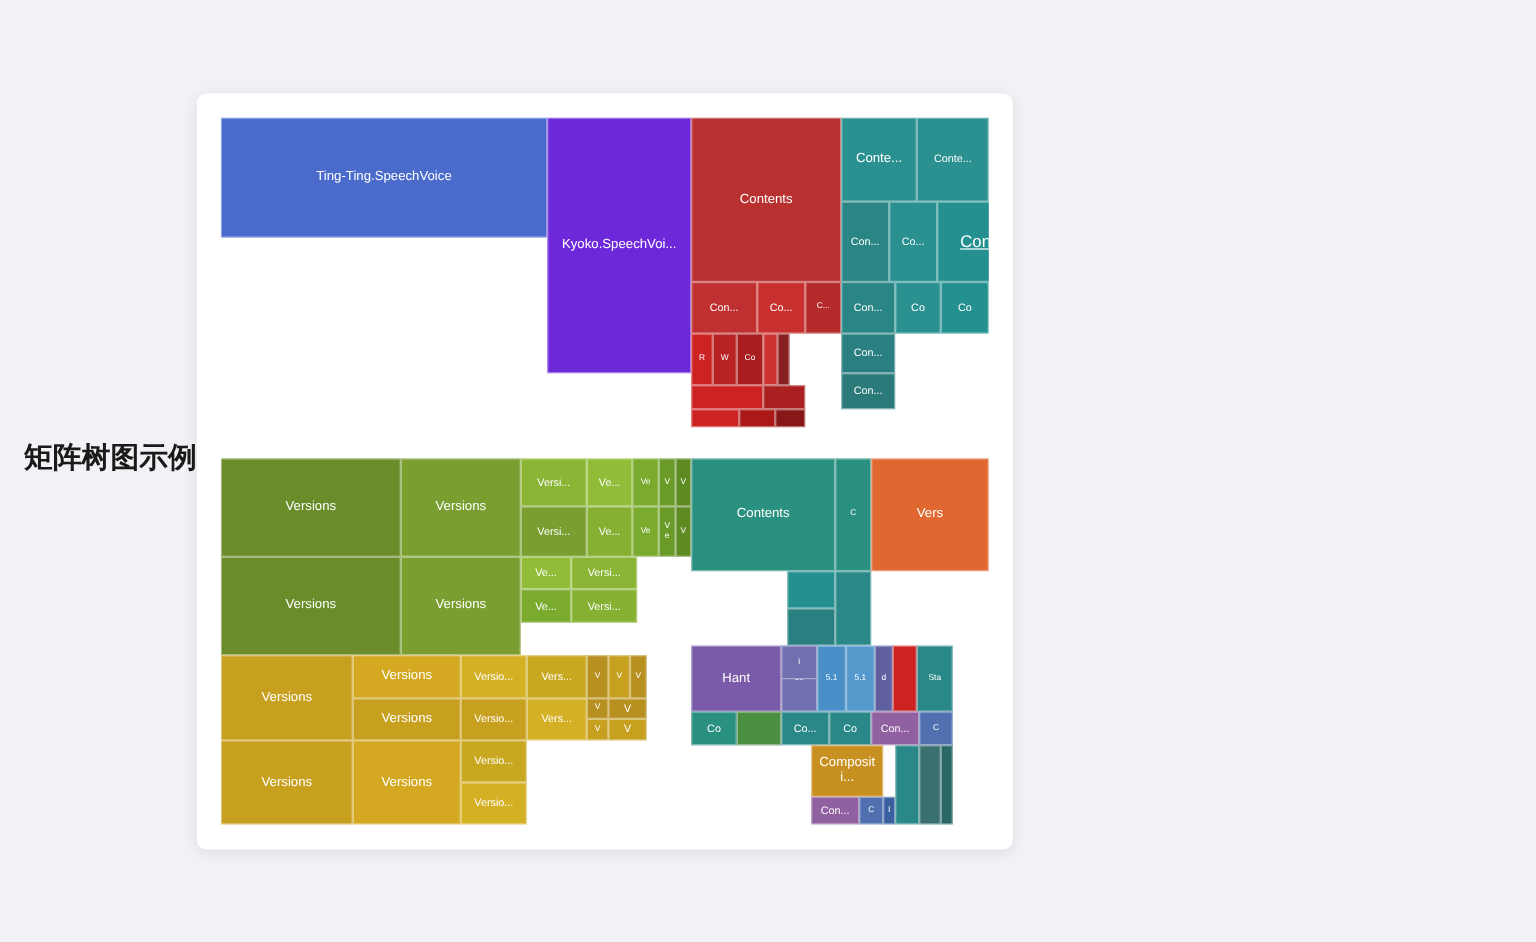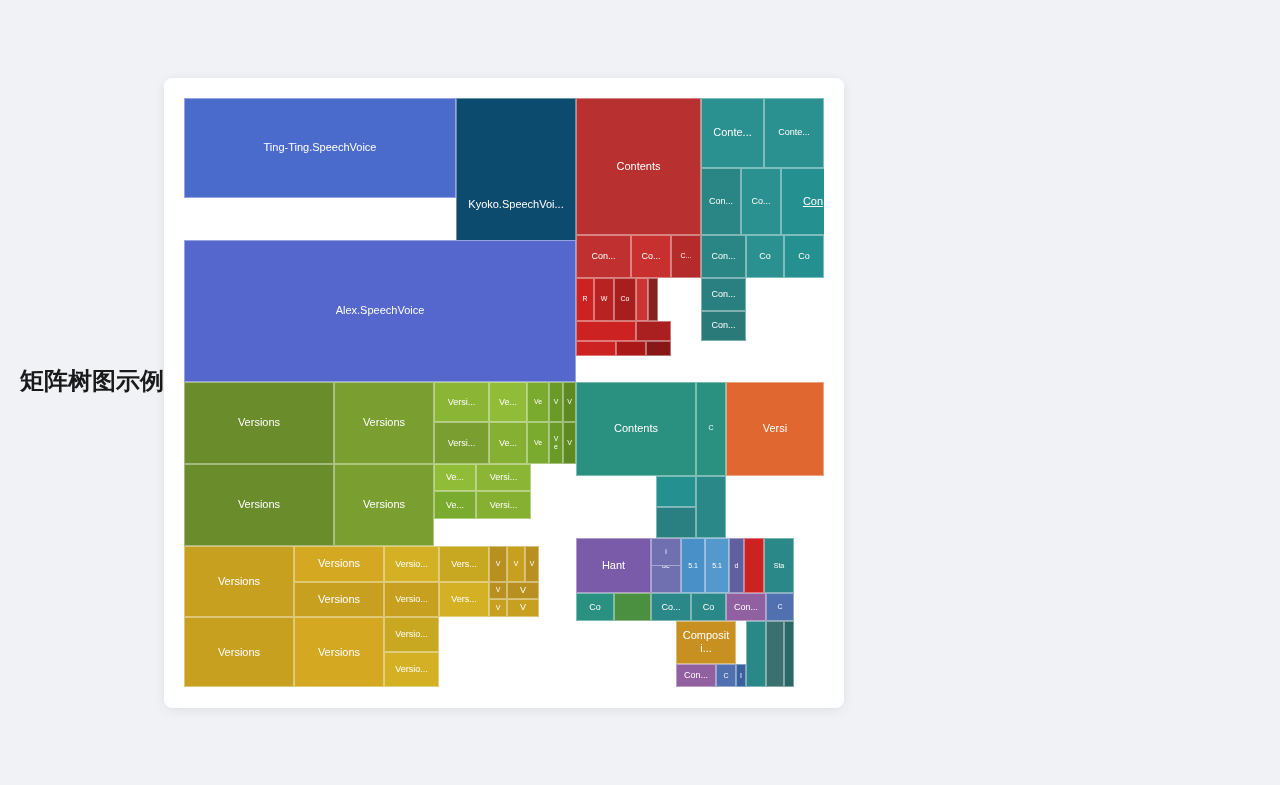--- a/index.html
+++ b/index.html
@@ -54,22 +54,21 @@
     }
   </style>
 </head>
 <body>
 
 <div class="page-container">
   <h1 class="page-title">矩阵树图示例</h1>
   <div class="card">
     <div class="treemap" id="treemap-container">
         <div class="tm-cell" style="left: 0px; top: 0px; width: 272px; height: 100px; background-color: rgb(74, 107, 204); font-size: 11px;">Ting-Ting.SpeechVoice</div>
-        <div class="tm-cell" style="left: 272px; top: 0px; width: 120px; height: 213.404px; background-color: #0c4a6e; font-size: 11px;">Kyoko.SpeechVoi...</div>
-        <div class="tm-cell" style="left: 0px; top: 142.793px; width: 392px; height: 141.223px; background-color: rgb(85, 102, 204); font-size: 11px;">Alex.SpeechVoice</div>
+        <div class="tm-cell" style="left: 272px; top: 0px; width: 120px; height: 213.404px; background-color: #6d28d9; font-size: 11px;">Kyoko.SpeechVoi...</div>
         <div class="tm-cell" style="left: 0px; top: 284.016px; width: 150px; height: 82.3803px; background-color: rgb(107, 140, 42); font-size: 11px;">Versions</div>
         <div class="tm-cell" style="left: 150px; top: 284.016px; width: 100px; height: 82.3803px; background-color: rgb(122, 158, 48); font-size: 11px;">Versions</div>
         <div class="tm-cell" style="left: 250px; top: 284.016px; width: 55px; height: 40.7979px; background-color: rgb(138, 181, 53); font-size: 9px;">Versi...</div>
         <div class="tm-cell" style="left: 305px; top: 284.016px; width: 38px; height: 40.7979px; background-color: rgb(144, 188, 56); font-size: 9px;">Ve...</div>
         <div class="tm-cell" style="left: 343px; top: 284.016px; width: 22px; height: 40.7979px; background-color: rgb(122, 170, 46); font-size: 7px;">Ve</div>
         <div class="tm-cell" style="left: 365px; top: 284.016px; width: 14px; height: 40.7979px; background-color: rgb(106, 154, 40); font-size: 7px;">V</div>
         <div class="tm-cell" style="left: 379px; top: 284.016px; width: 13px; height: 40.7979px; background-color: rgb(94, 138, 34); font-size: 7px;">V</div>
         <div class="tm-cell" style="left: 250px; top: 324.814px; width: 55px; height: 41.5824px; background-color: rgb(122, 158, 48); font-size: 9px;">Versi...</div>
         <div class="tm-cell" style="left: 305px; top: 324.814px; width: 38px; height: 41.5824px; background-color: rgb(133, 176, 50); font-size: 9px;">Ve...</div>
         <div class="tm-cell" style="left: 343px; top: 324.814px; width: 22px; height: 41.5824px; background-color: rgb(122, 170, 46); font-size: 7px;">Ve</div>
@@ -97,42 +96,42 @@
         <div class="tm-cell" style="left: 323px; top: 501.343px; width: 32px; height: 18.0452px; background-color: rgb(200, 160, 32); font-size: 9px;">V</div>
         <div class="tm-cell" style="left: 0px; top: 519.388px; width: 110px; height: 70.6117px; background-color: rgb(200, 160, 32); font-size: 11px;">Versions</div>
         <div class="tm-cell" style="left: 110px; top: 519.388px; width: 90px; height: 70.6117px; background-color: rgb(212, 168, 32); font-size: 11px;">Versions</div>
         <div class="tm-cell" style="left: 200px; top: 519.388px; width: 55px; height: 35.3059px; background-color: rgb(200, 168, 32); font-size: 9px;">Versio...</div>
         <div class="tm-cell" style="left: 200px; top: 554.694px; width: 55px; height: 35.3059px; background-color: rgb(212, 176, 37); font-size: 9px;">Versio...</div>
         <div class="tm-cell" style="left: 392px; top: 0px; width: 125px; height: 137.301px; background-color: rgb(184, 48, 48); font-size: 11px;">Contents</div>
         <div class="tm-cell" style="left: 517px; top: 0px; width: 63px; height: 70.6117px; background-color: rgb(42, 144, 144); font-size: 11px;">Conte...</div>
         <div class="tm-cell" style="left: 580px; top: 0px; width: 60px; height: 70.6117px; background-color: rgb(42, 144, 144); font-size: 9px;">Conte...</div>
         <div class="tm-cell" style="left: 517px; top: 70.6117px; width: 40px; height: 66.6888px; background-color: rgb(42, 133, 133); font-size: 9px;">Con...</div>
         <div class="tm-cell" style="left: 557px; top: 70.6117px; width: 40px; height: 66.6888px; background-color: rgb(42, 144, 144); font-size: 9px;">Co...</div>
-        <div class="tm-cell" style="left: 597px; top: 70.6117px; width: 64px; height: 66.6888px; background-color: rgb(37, 144, 144); font-size: 11px; text-decoration: underline;">Con</div>
+        <div class="tm-cell" style="left: 597px; top: 70.6117px; width: 64px; height: 66.6888px; background-color: rgb(37, 144, 144); font-size: 14px; text-decoration: underline;">Con</div>
         <div class="tm-cell" style="left: 392px; top: 137.301px; width: 55px; height: 43.1516px; background-color: rgb(192, 48, 48); font-size: 9px;">Con...</div>
         <div class="tm-cell" style="left: 447px; top: 137.301px; width: 40px; height: 43.1516px; background-color: rgb(200, 48, 48); font-size: 9px;">Co...</div>
         <div class="tm-cell" style="left: 487px; top: 137.301px; width: 30px; height: 43.1516px; background-color: rgb(181, 42, 42); font-size: 7px;">C...</div>
         <div class="tm-cell" style="left: 517px; top: 137.301px; width: 45px; height: 43.1516px; background-color: rgb(42, 133, 133); font-size: 9px;">Con...</div>
         <div class="tm-cell" style="left: 562px; top: 137.301px; width: 38px; height: 43.1516px; background-color: rgb(42, 144, 144); font-size: 9px;">Co</div>
         <div class="tm-cell" style="left: 600px; top: 137.301px; width: 40px; height: 43.1516px; background-color: rgb(37, 144, 144); font-size: 9px;">Co</div>
         <div class="tm-cell" style="left: 517px; top: 180.452px; width: 45px; height: 32.9521px; background-color: rgb(42, 128, 128); font-size: 9px;">Con...</div>
         <div class="tm-cell" style="left: 517px; top: 213.404px; width: 45px; height: 29.8138px; background-color: rgb(42, 122, 122); font-size: 9px;">Con...</div>
         <div class="tm-cell" style="left: 392px; top: 180.452px; width: 18px; height: 43.1516px; background-color: rgb(204, 34, 34); font-size: 7px;">R</div>
         <div class="tm-cell" style="left: 410px; top: 180.452px; width: 20px; height: 43.1516px; background-color: rgb(184, 34, 34); font-size: 7px;">W</div>
         <div class="tm-cell" style="left: 430px; top: 180.452px; width: 22px; height: 43.1516px; background-color: rgb(168, 30, 30); font-size: 7px;">Co</div>
         <div class="tm-cell" style="left: 452px; top: 180.452px; width: 12px; height: 43.1516px; background-color: rgb(204, 51, 51); font-size: 7px;"></div>
         <div class="tm-cell" style="left: 464px; top: 180.452px; width: 10px; height: 43.1516px; background-color: rgb(136, 32, 32); font-size: 7px;"></div>
         <div class="tm-cell" style="left: 392px; top: 223.604px; width: 60px; height: 19.6144px; background-color: rgb(204, 34, 34); font-size: 9px;"></div>
         <div class="tm-cell" style="left: 452px; top: 223.604px; width: 35px; height: 19.6144px; background-color: rgb(170, 32, 32); font-size: 9px;"></div>
         <div class="tm-cell" style="left: 392px; top: 243.218px; width: 40px; height: 15.6915px; background-color: rgb(204, 34, 34); font-size: 9px;"></div>
         <div class="tm-cell" style="left: 432px; top: 243.218px; width: 30px; height: 15.6915px; background-color: rgb(170, 24, 24); font-size: 7px;"></div>
         <div class="tm-cell" style="left: 462px; top: 243.218px; width: 25px; height: 15.6915px; background-color: rgb(136, 24, 24); font-size: 7px;"></div>
         <div class="tm-cell" style="left: 392px; top: 284.016px; width: 120px; height: 94.1489px; background-color: rgb(42, 144, 128); font-size: 11px;">Contents</div>
         <div class="tm-cell" style="left: 512px; top: 284.016px; width: 30px; height: 94.1489px; background-color: rgb(42, 144, 128); font-size: 7px;">C</div>
-        <div class="tm-cell" style="left: 542px; top: 284.016px; width: 98px; height: 94.1489px; background-color: rgb(224, 104, 48); font-size: 11px;">Versi</div>
+        <div class="tm-cell" style="left: 542px; top: 284.016px; width: 98px; height: 94.1489px; background-color: rgb(224, 104, 48); font-size: 11px;">Vers</div>
         <div class="tm-cell" style="left: 472px; top: 378.165px; width: 40px; height: 31.383px; background-color: rgb(37, 144, 144); font-size: 9px;"></div>
         <div class="tm-cell" style="left: 472px; top: 409.548px; width: 40px; height: 31.383px; background-color: rgb(42, 128, 128); font-size: 9px;"></div>
         <div class="tm-cell" style="left: 512px; top: 378.165px; width: 30px; height: 62.766px; background-color: rgb(42, 136, 136); font-size: 7px;"></div>
         <div class="tm-cell" style="left: 392px; top: 440.931px; width: 75px; height: 54.9202px; background-color: rgb(122, 91, 170); font-size: 11px;">Hant</div>
         <div class="tm-cell" style="left: 467px; top: 440.931px; width: 30px; height: 54.9202px; background-color: rgb(112, 112, 176); font-size: 7px;">de</div>
         <div class="tm-cell" style="left: 497px; top: 440.931px; width: 24px; height: 54.9202px; background-color: rgb(74, 144, 200); font-size: 7px;">5.1</div>
         <div class="tm-cell" style="left: 521px; top: 440.931px; width: 24px; height: 54.9202px; background-color: rgb(85, 152, 204); font-size: 7px;">5.1</div>
         <div class="tm-cell" style="left: 545px; top: 440.931px; width: 15px; height: 54.9202px; background-color: rgb(96, 96, 160); font-size: 7px;">d</div>
         <div class="tm-cell" style="left: 560px; top: 440.931px; width: 20px; height: 54.9202px; background-color: rgb(204, 34, 34); font-size: 7px;"></div>
         <div class="tm-cell" style="left: 580px; top: 440.931px; width: 30px; height: 54.9202px; background-color: rgb(42, 136, 136); font-size: 7px;">Sta</div>

